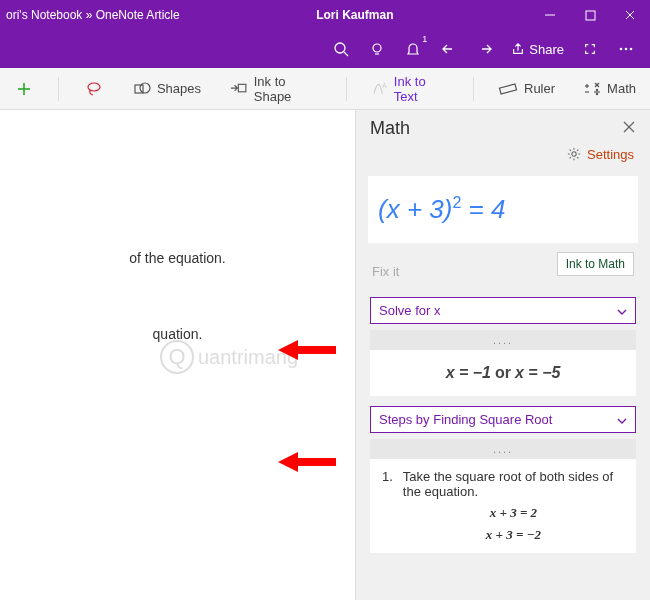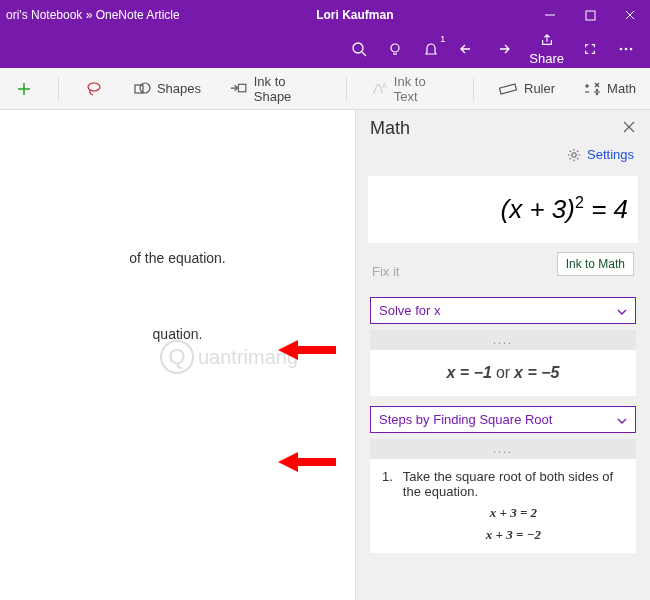--- a/index.html
+++ b/index.html
@@ -6,48 +6,48 @@
 body { width: 650px; height: 600px; overflow: hidden; background: #fff; position: relative; }
 
 .titlebar { height: 30px; background: #7719aa; color: #fff; display: flex; align-items: center; font-size: 12px; }
 .titlebar .crumbs { padding-left: 6px; flex: 0 0 auto; }
 .titlebar .center { flex: 1; text-align: center; font-weight: bold; }
 .titlebar .winctrl { display: flex; }
 .titlebar .winctrl div { width: 40px; height: 30px; display: flex; align-items: center; justify-content: center; }
 
 .cmdbar { height: 38px; background: #7719aa; display: flex; justify-content: flex-end; align-items: center; color: #fff; padding-right: 6px; }
 .cmdbar .btn { width: 36px; height: 38px; display: flex; align-items: center; justify-content: center; position: relative; }
-.cmdbar .share { width: auto; padding: 0 8px; font-size: 13px; gap: 4px; flex-direction: column; }
+.cmdbar .share { width: auto; padding: 0 8px; font-size: 13px; gap: 4px; }
 .badge { position: absolute; top: 4px; right: 4px; font-size: 9px; }
 
 .toolbar { height: 42px; background: #f5f5f5; border-bottom: 1px solid #ddd; display: flex; align-items: center; padding: 0 6px; gap: 12px; }
 .toolbar .tbtn { height: 36px; display: flex; align-items: center; padding: 0 8px; gap: 6px; font-size: 13px; color: #444; border-radius: 2px; }
 .toolbar .tbtn.icononly { padding: 0 10px; }
-.toolbar .tbtn.disabled { color: #737373; }
+.toolbar .tbtn.disabled { color: #6d28d9; }
 .toolbar .sep { width: 1px; height: 24px; background: #ddd; margin: 0 4px; }
 
 .main { position: absolute; top: 110px; left: 0; right: 0; bottom: 0; display: flex; }
 .canvas { flex: 1; padding: 20px 12px; color: #333; font-size: 14px; position: relative; }
 .canvas p { margin-bottom: 60px; text-align: center; }
 
 .mathpane { width: 295px; background: #f0f0f0; border-left: 1px solid #ddd; display: flex; flex-direction: column; }
 .mathpane .hdr { display: flex; align-items: center; padding: 8px 14px 4px; }
 .mathpane .hdr .title { flex: 1; font-size: 18px; font-weight: 300; color: #333; }
-.mathpane .settings { display: flex; justify-content: flex-end; align-items: flex-end; padding: 4px 16px 8px; gap: 6px; color: #1d4ed8; font-size: 13px; }
-.eqbox { background: #fff; margin: 6px 12px; padding: 18px 10px; text-align: right; font-family: "Cambria Math", serif; font-size: 26px; color: #000000; font-style: italic; }
+.mathpane .settings { display: flex; justify-content: flex-end; align-items: flex-start; padding: 4px 16px 8px; gap: 6px; color: #c2410c; font-size: 13px; }
+.eqbox { background: #fff; margin: 6px 12px; padding: 18px 10px; text-align: left; font-family: "Cambria Math", serif; font-size: 26px; color: #3b82f6; font-style: italic; }
 .eqbox sup { font-size: 16px; font-style: normal; }
 .fixrow { display: flex; align-items: center; padding: 0 16px 8px; }
 .fixrow .fixit { flex: 1; color: #aaa; font-size: 13px; margin-top: 15px; }
 .fixrow .inkmath { border: 1px solid #ccc; color: #14532d; font-size: 12px; padding: 4px 8px; background: #fff; }
 
 .dropdown { margin: 10px 14px 0; border: 1px solid #7719aa; background: #fff; color: #7719aa; font-size: 13px; padding: 5px 8px; display: flex; align-items: flex-start; }
 .dropdown span:first-child { flex: 1; }
 .dots { text-align: center; color: #888; font-size: 11px; padding: 4px 0; letter-spacing: 2px; background: #e7e7e7; margin: 6px 14px 0; }
 .solbox { background: #fff; margin: 0 14px; padding: 14px 8px; text-align: center; font-family: "Cambria Math", serif; font-size: 16px; color: #444; font-style: italic; font-weight: bold; }
-.solbox .or { font-style: normal; font-weight: normal; padding: 0 4px; }
+.solbox .or { font-style: normal; font-weight: bold; padding: 0 4px; }
 
 .steps { background: #fff; margin: 0 14px; padding: 10px 12px; font-size: 13px; color: #333; }
 .steps .step { display: flex; gap: 10px; }
 .steps .num { flex: 0 0 auto; }
 .steps .eqs { text-align: center; font-family: "Cambria Math", serif; font-weight: bold; font-style: italic; margin-top: 6px; }
 
 .arrow { position: absolute; width: 60px; height: 24px; }
 .arrow svg { width: 100%; height: 100%; }
 
 .watermark { position: absolute; left: 160px; top: 230px; color: #ddd; font-size: 20px; display: flex; align-items: center; gap: 4px; pointer-events: none; font-weight: 300; }

